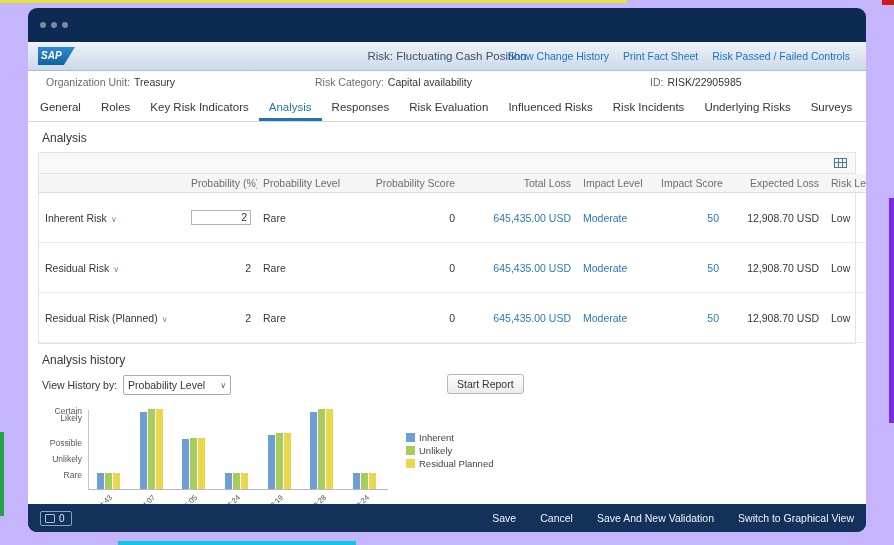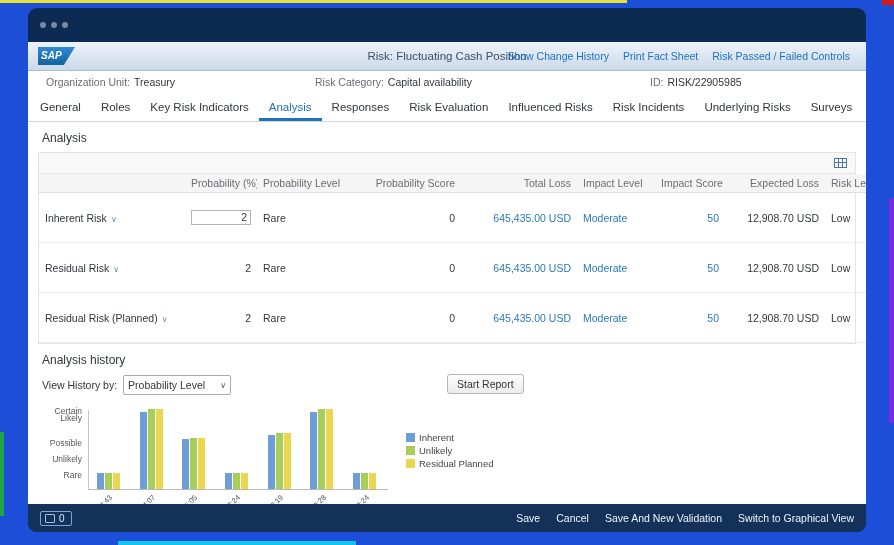--- a/index.html
+++ b/index.html
@@ -1,17 +1,17 @@
 <!DOCTYPE html>
 <html><head>
 <meta charset="utf-8">
 <style>
   html,body{margin:0;padding:0;width:894px;height:545px;background:#000;overflow:hidden;
     font-family:"Liberation Sans","DejaVu Sans",sans-serif;-webkit-font-smoothing:antialiased;}
-  .stage{position:relative;width:894px;height:545px;background:#1d4ed8;}
+  .stage{position:relative;width:894px;height:545px;background:#c4b5fd;}
   
   .strip{position:absolute;}
   .strip-yellow{left:0;top:0;width:627px;height:3px;background:#e3e23a;}
   .strip-red{right:0;top:0;width:12px;height:5px;background:#d21a1a;}
   .strip-purple{right:0;top:198px;width:5px;height:225px;background:#7c2be4;}
   .strip-cyan{left:118px;bottom:0;width:238px;height:4px;background:#14c3ea;}
   .strip-green{left:0;top:432px;width:4px;height:84px;background:#21a441;}
 
   .window{position:absolute;left:28px;top:8px;width:838px;height:524px;background:#0d2b52;
     border-radius:9px;overflow:hidden;display:flex;flex-direction:column;}
@@ -83,21 +83,21 @@
   .xlab{position:absolute;top:3px;right:50%;font-size:7.5px;color:#555;white-space:nowrap;
     transform:rotate(-45deg);transform-origin:100% 0;}
   .legend{margin:22px 0 0 18px;}
   .lg-item{display:flex;align-items:center;gap:4px;font-size:9.5px;color:#444;margin-bottom:2px;}
   .lg-sw{width:9px;height:9px;display:inline-block;flex:none;}
 
   .footer{height:28px;flex:none;background:#143259;display:flex;align-items:center;padding:0 12px;}
   .msg-chip{display:flex;align-items:center;gap:4px;border:1px solid #7fa3d0;border-radius:2px;
     padding:1px 6px 1px 4px;color:#d7e6f9;font-size:10px;cursor:pointer;}
   .chip-ico{width:8px;height:7px;border:1px solid #9fc0e8;border-radius:1px;display:inline-block;}
-  .footer-actions{margin-left:auto;display:flex;gap:16px;}
+  .footer-actions{margin-left:auto;display:flex;gap:24px;}
   .f-link{font-size:10.5px;color:#eef3fa;cursor:pointer;white-space:nowrap;}
 </style>
 </head>
 <body>
 
 <div class="stage">
   <div class="strip strip-yellow"></div>
   <div class="strip strip-red"></div>
   <div class="strip strip-purple"></div>
   <div class="strip strip-cyan"></div>

